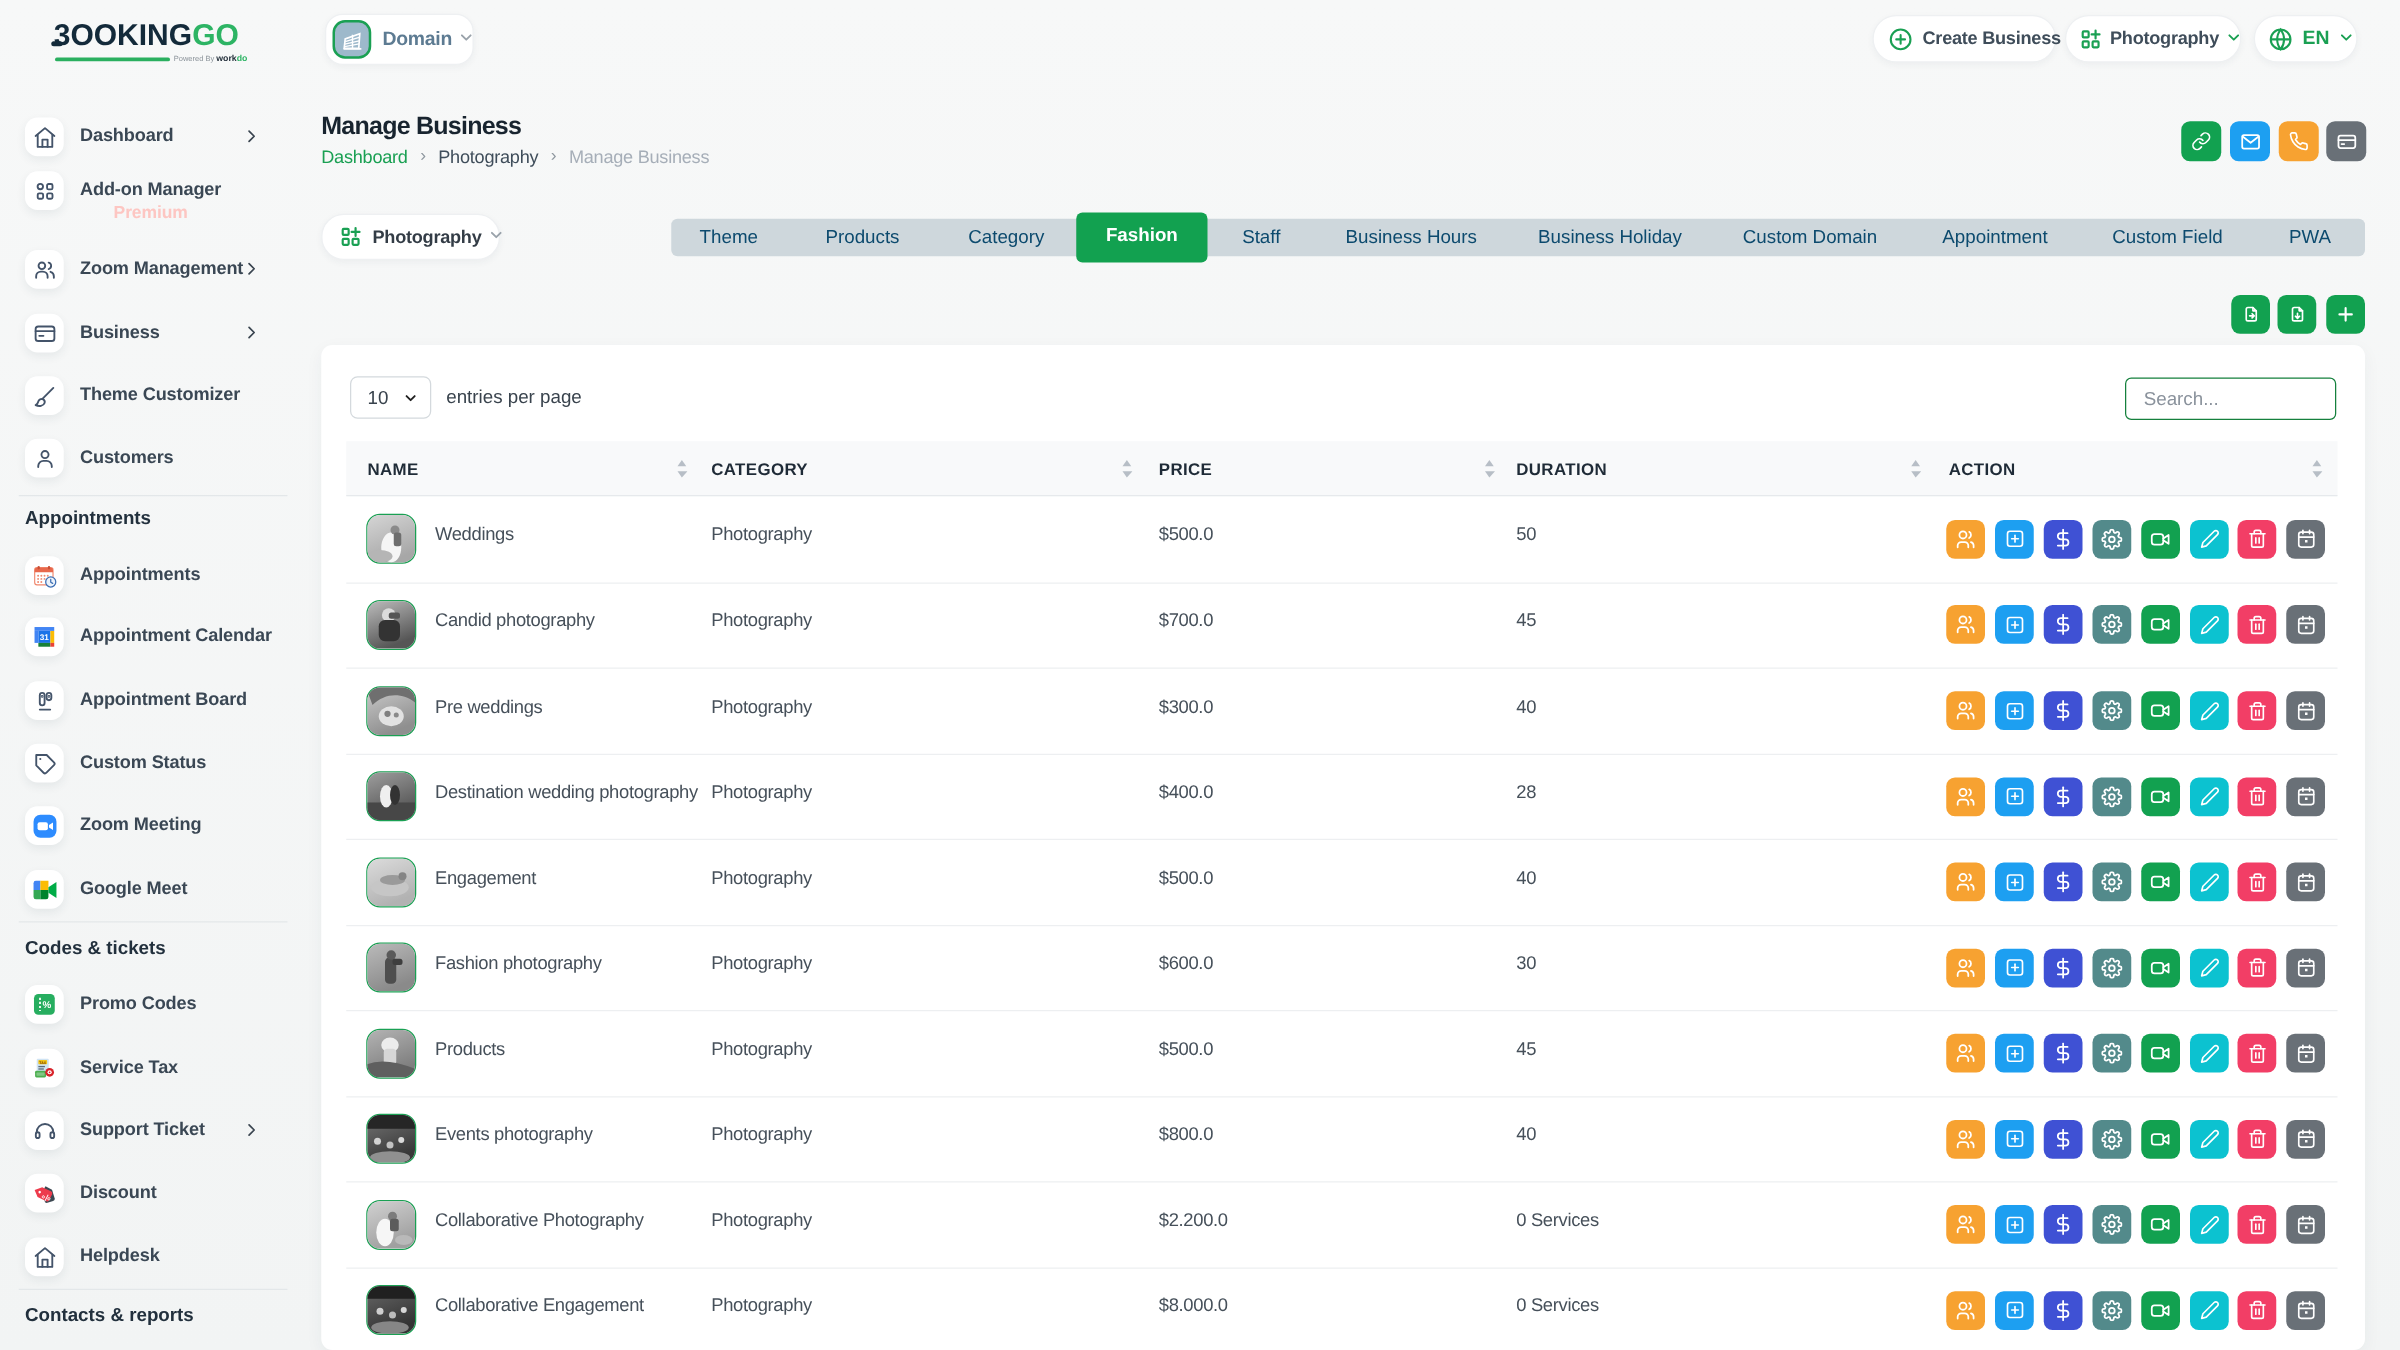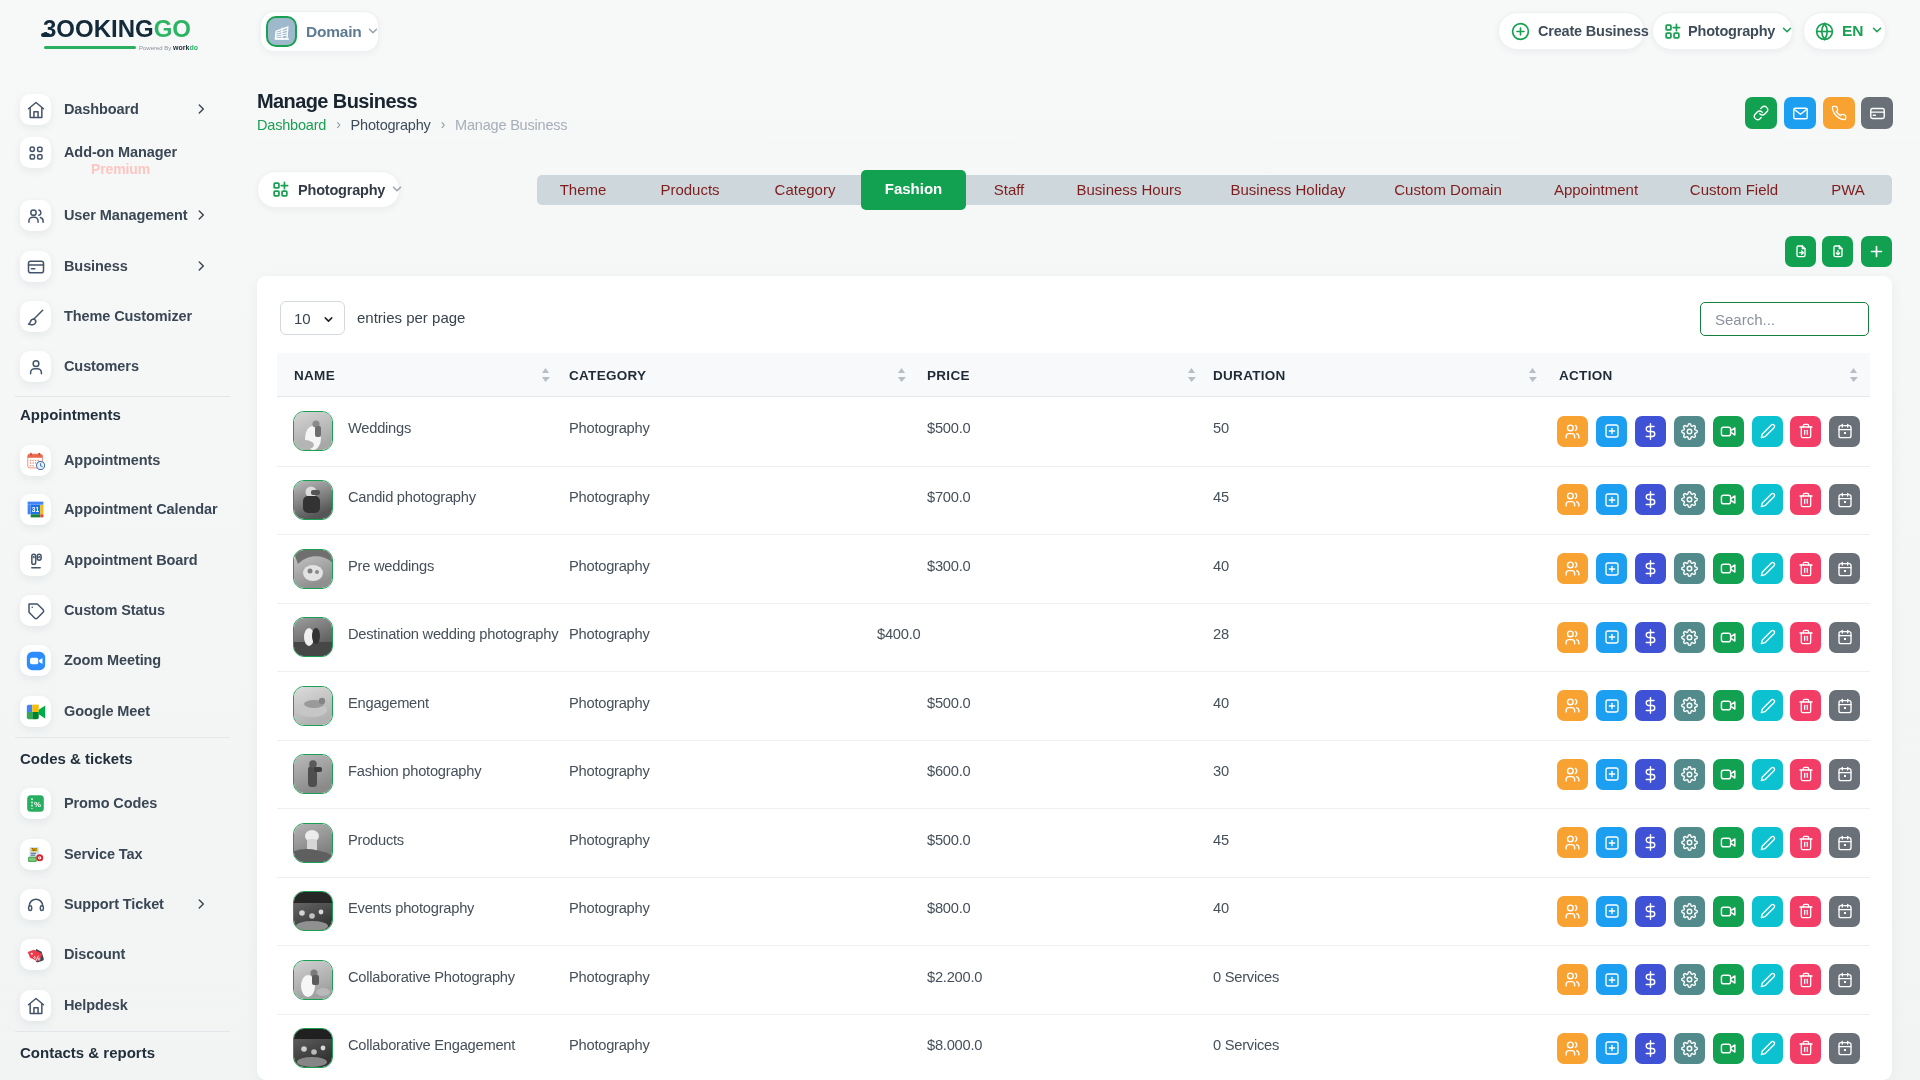--- a/index.html
+++ b/index.html
@@ -40,21 +40,21 @@
 #en .c { margin-left:6px; margin-top:2px; }
 
 #h1 { position:absolute; left:257px; top:90px; font-size:20px; letter-spacing:-0.6px; font-weight:bold; color:#18242f; }
 #bc { position:absolute; left:257px; top:117px; font-size:14.5px; letter-spacing:-0.2px; color:#a6aeb8; }
 #bc .g { color:#1aa053; }
 #bc .d { color:#3f4d5a; }
 #bc .s { color:#8e979f; margin:0 10px; font-size:14px; position:relative; top:-1px; }
 .hbtn { position:absolute; top:97px; width:32px; height:32px; border-radius:7px; display:flex; align-items:center; justify-content:center; }
 
 #tabbar { position:absolute; left:537px; top:175px; width:1355px; height:30px; background:#ced7dc; border-radius:5px; }
-.tab { position:absolute; top:6px; transform:translateX(-50%); font-size:15px; color:#7f1d1d; white-space:nowrap; }
+.tab { position:absolute; top:6px; transform:translateX(-50%); font-size:15px; color:#0c4a6e; white-space:nowrap; }
 #acttab { position:absolute; left:861px; top:170px; width:105px; height:40px; background:#12a150; border-radius:5px; z-index:2; }
 #acttab span { display:block; text-align:center; margin-top:10px; font-size:15px; font-weight:bold; color:#fff; }
 .gbtn { position:absolute; top:236px; width:31px; height:31px; border-radius:7px; background:#12a150; display:flex; align-items:center; justify-content:center; }
 
 #card { position:absolute; left:257px; top:276px; width:1635px; height:804px; background:#fff; border-radius:9px; box-shadow:0 4px 14px rgba(40,60,80,.05); }
 #sel { position:absolute; left:23px; top:25px; width:65px; height:34px; border:1px solid #d4d9dd; border-radius:6px; }
 #sel .t { position:absolute; left:13px; top:8px; font-size:15px; color:#39434d; }
 #sel .c { position:absolute; right:9px; top:10px; }
 #epp { position:absolute; left:100px; top:33px; font-size:15px; color:#39434d; }
 #srch { position:absolute; left:1443px; top:26px; width:169px; height:34px; border:1px solid #15803d; border-radius:5px; }
@@ -99,21 +99,21 @@
     </div>
     <div class="nitem" style="top:200px">
       <div class="ntile">
         <svg width="20" height="20" viewBox="0 0 24 24" fill="none" stroke="#44546a" stroke-width="1.8" stroke-linecap="round" stroke-linejoin="round">
           <circle cx="9" cy="8" r="3.2"></circle>
           <path d="M3.5 19.5v-1.4a4.6 4.6 0 0 1 4.6-4.6h1.8a4.6 4.6 0 0 1 4.6 4.6v1.4"></path>
           <path d="M15.5 4.9a3.2 3.2 0 0 1 0 6.2"></path>
           <path d="M20.5 19.5v-1.4a4.6 4.6 0 0 0-3.2-4.4"></path>
         </svg>
       </div>
-      <div class="nlbl">User Management</div>
+      <div class="nlbl">Zoom Management</div>
       <span class="nchev"><svg width="14" height="14" viewBox="0 0 24 24" fill="none" stroke="#3a4550" stroke-width="2.4" stroke-linecap="round" stroke-linejoin="round">
           <polyline points="9 5 16 12 9 19"></polyline>
         </svg></span>
     </div>
     <div class="nitem" style="top:251px">
       <div class="ntile">
         <svg width="20" height="20" viewBox="0 0 24 24" fill="none" stroke="#44546a" stroke-width="1.8" stroke-linecap="round" stroke-linejoin="round">
           <rect x="3" y="5" width="18" height="14" rx="2.5"></rect>
           <path d="M3 9.5h18"></path>
           <path d="M6.5 14h4"></path>
@@ -696,21 +696,21 @@
         </linearGradient>
       </defs>
       <rect width="40" height="40" fill="url(#tg3)"></rect>
       <rect x="0" y="26" width="40" height="14" fill="#474747"></rect>
       <ellipse cx="17" cy="21" rx="5" ry="9" fill="#efefef"></ellipse>
       <ellipse cx="24" cy="20" rx="4" ry="8" fill="#333"></ellipse>
     </svg>
   </div>
 <div class="ct" style="left:348px;top:626.0px">Destination wedding photography</div>
 <div class="ct" style="left:569px;top:626.0px">Photography</div>
-<div class="ct" style="left:877px;top:626.0px">$400.0</div>
+<div class="ct" style="left:927px;top:626.0px">$400.0</div>
 <div class="ct" style="left:1213px;top:626.0px">28</div>
 <div class="ab" style="left:1557px;top:621.5px;background:#f7a231">
     <svg width="17" height="17" viewBox="0 0 24 24" fill="none" stroke="#fff" stroke-width="2" stroke-linecap="round" stroke-linejoin="round">
       <circle cx="9" cy="7" r="4"></circle>
       <path d="M3 21v-2a4 4 0 0 1 4-4h4a4 4 0 0 1 4 4v2"></path>
       <path d="M16 3.5a4 4 0 0 1 0 7"></path>
       <path d="M21 21v-2a4 4 0 0 0-3-3.85"></path>
     </svg>
   </div>
 <div class="ab" style="left:1596px;top:621.5px;background:#1d9ff1">

